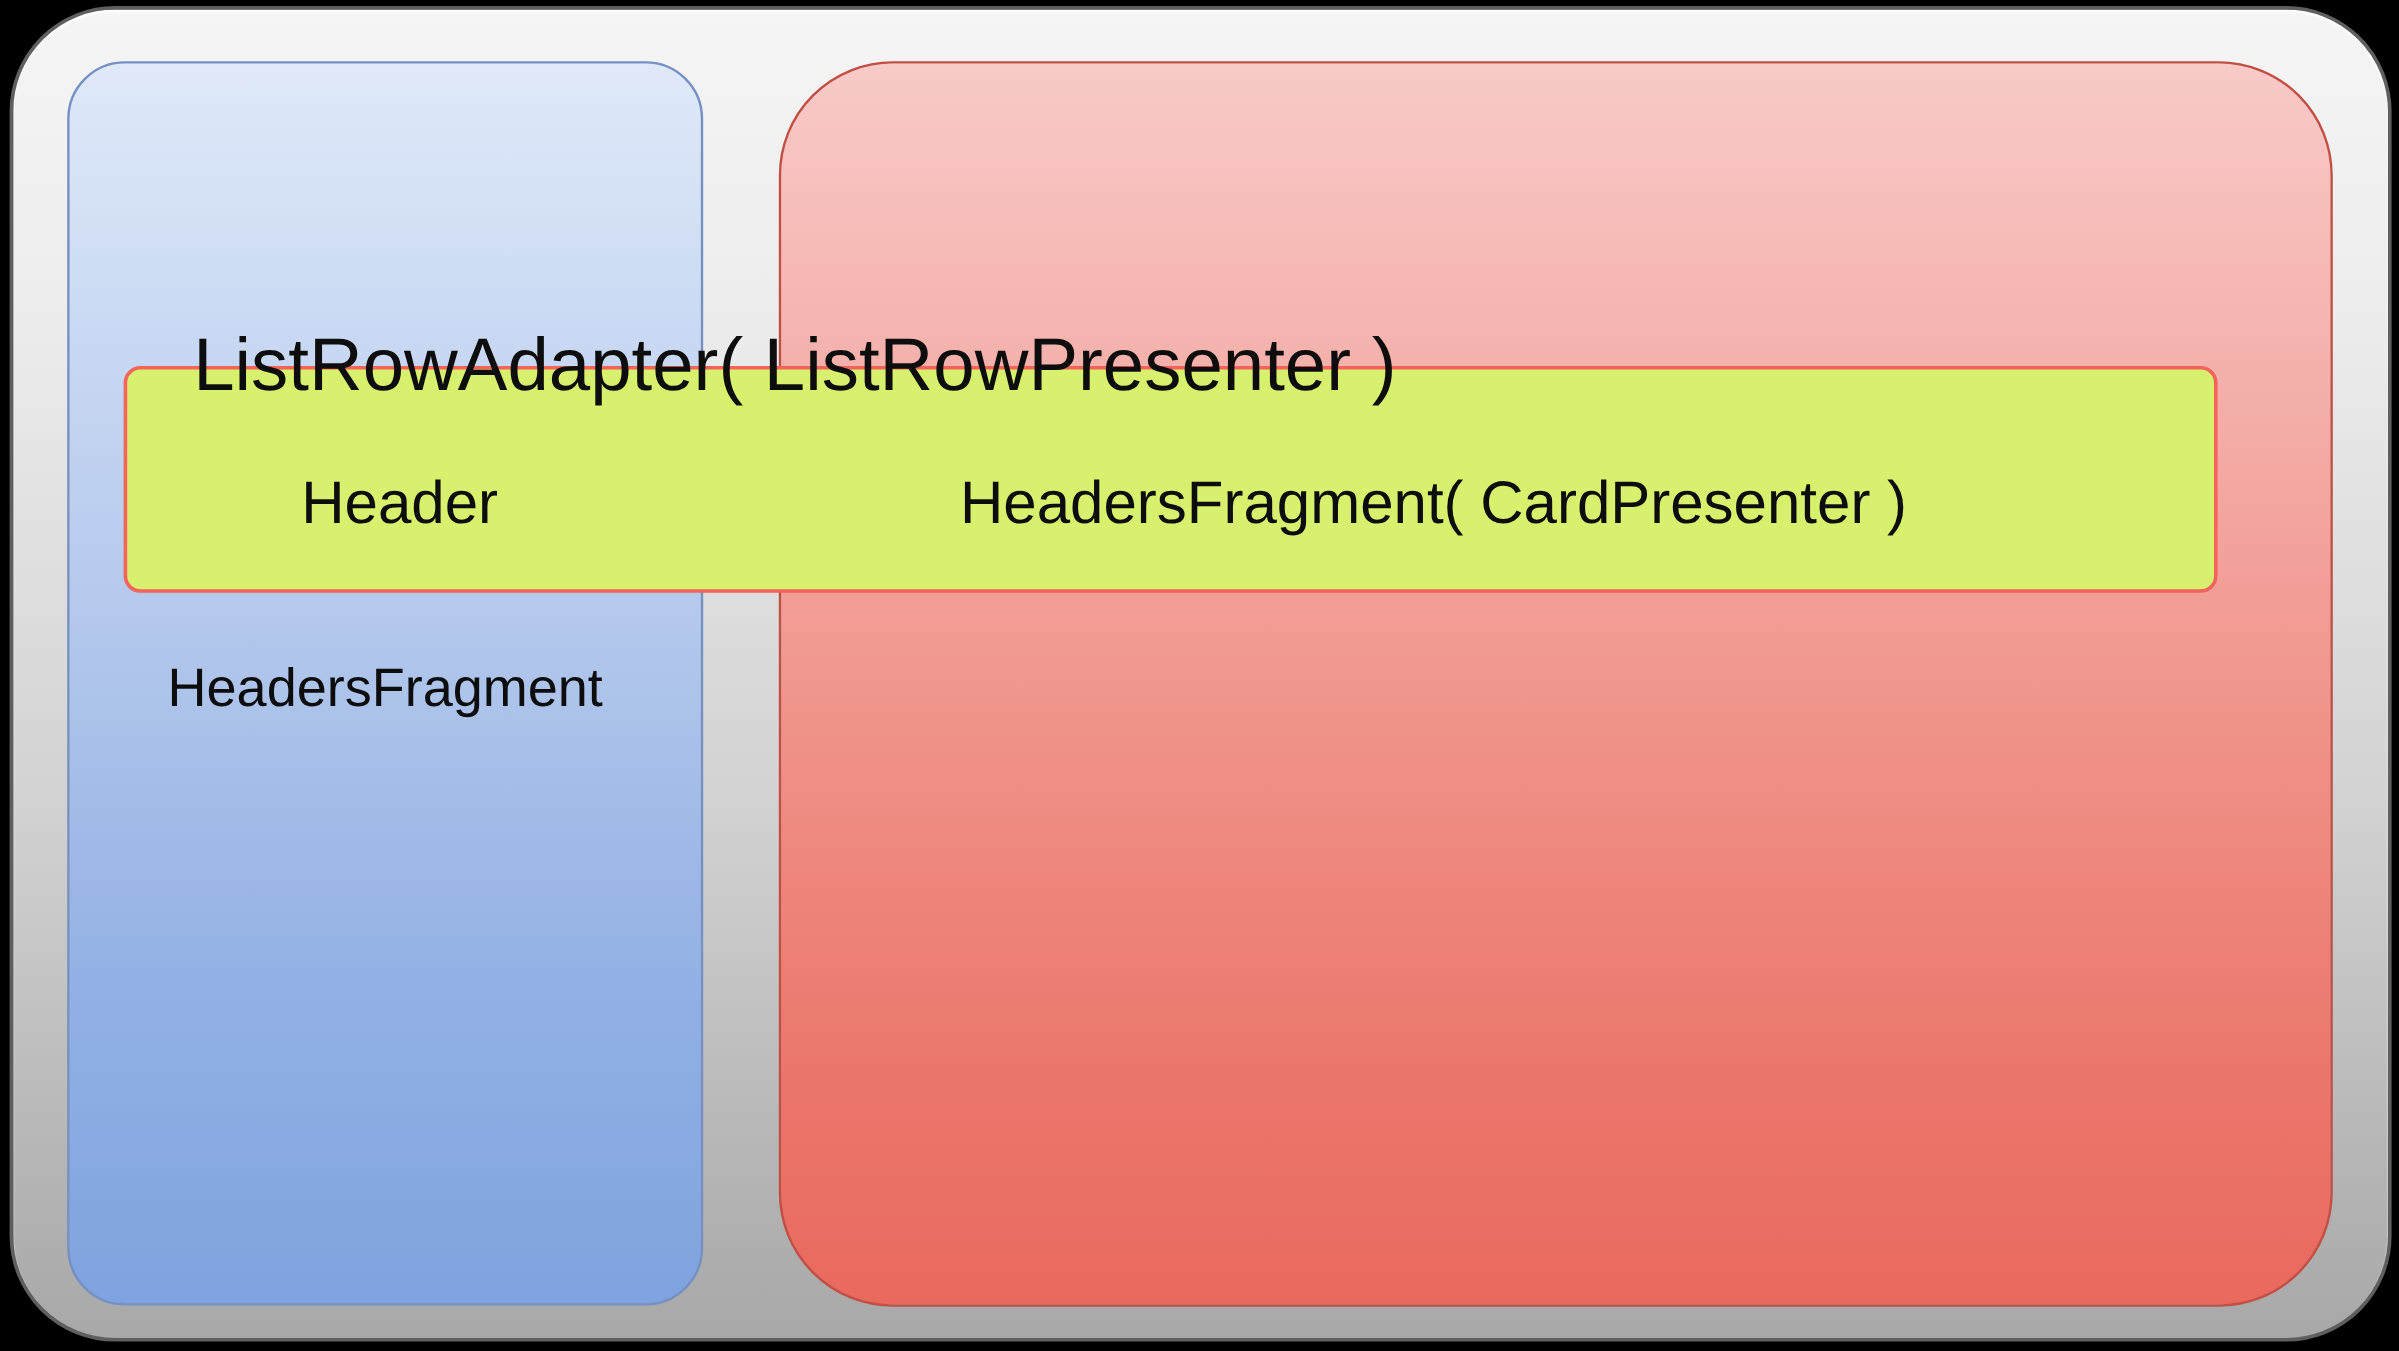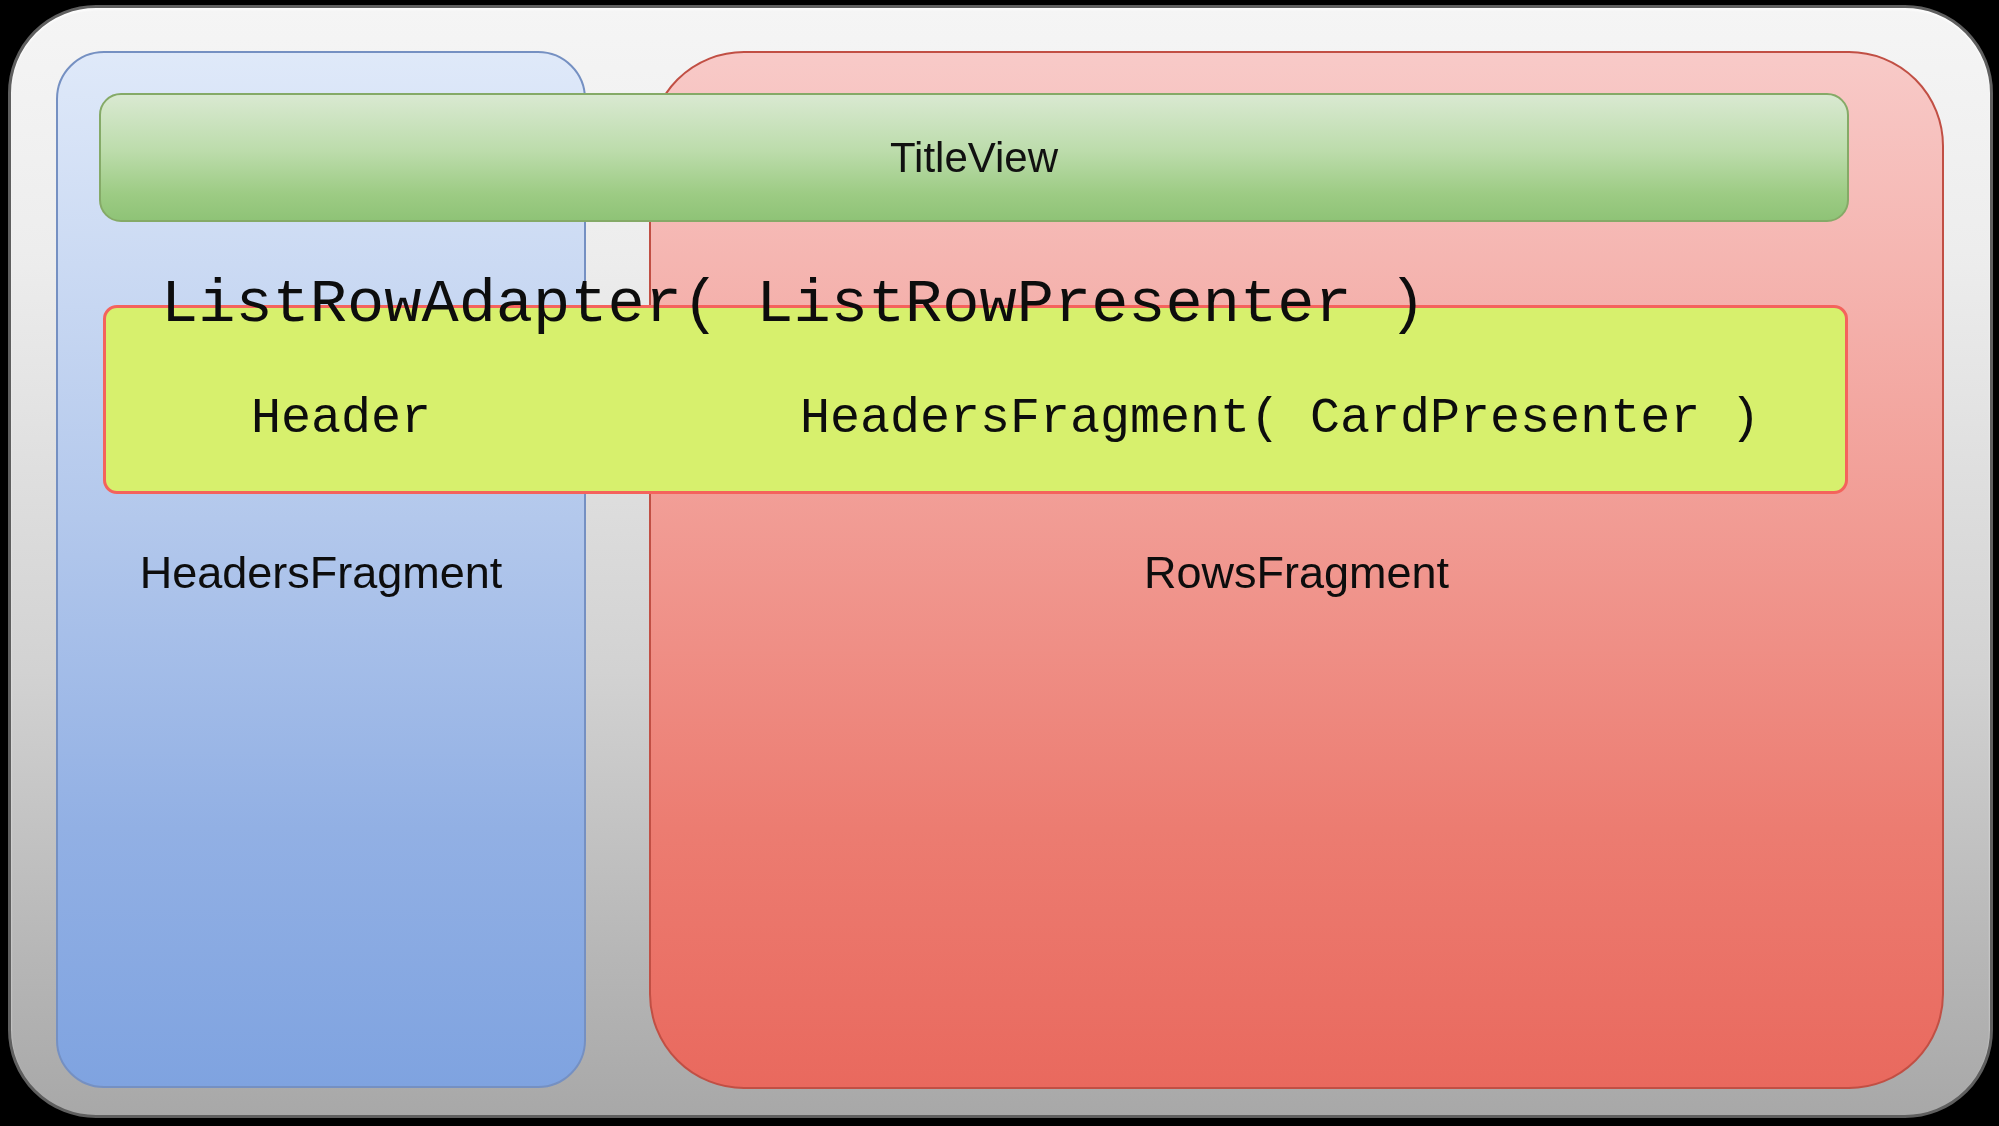--- a/index.html
+++ b/index.html
@@ -67,21 +67,21 @@
     position: absolute;
     left: 92px; top: 297px;
     width: 1745px; height: 189px;
     border-radius: 14px;
     background: #d7f06d;
     border: 3px solid #f4635c;
     box-sizing: border-box;
   }
   .bigtext {
     position: absolute;
-    font-family: Liberation Mono, monospace;
+    font-family: Liberation Sans, sans-serif;
     line-height: 1;
     white-space: nowrap;
     color: #0d0d0d;
   }
   .line1 {
     left: 150px; top: 266px;
     font-size: 62px;
   }
   .header-label {
     left: 193px; top: 386px;
@@ -107,30 +107,26 @@
 </head>
 <body>
 
 <div class="canvas">
   <div class="frame">
 
     <div class="panel-blue"></div>
 
     <div class="panel-red"></div>
 
-    <div class="bar-title">
-      <span>TitleView</span>
-    </div>
 
     <div class="bar-listrow"></div>
 
     <div class="bigtext line1">ListRowAdapter( ListRowPresenter )</div>
 
     <div class="bigtext header-label">Header</div>
 
     <div class="bigtext card-label">HeadersFragment( CardPresenter )</div>
 
     <div class="frag-label headers">HeadersFragment</div>
 
-    <div class="frag-label rows">RowsFragment</div>
 
   </div>
 </div>
 
 </body></html>

